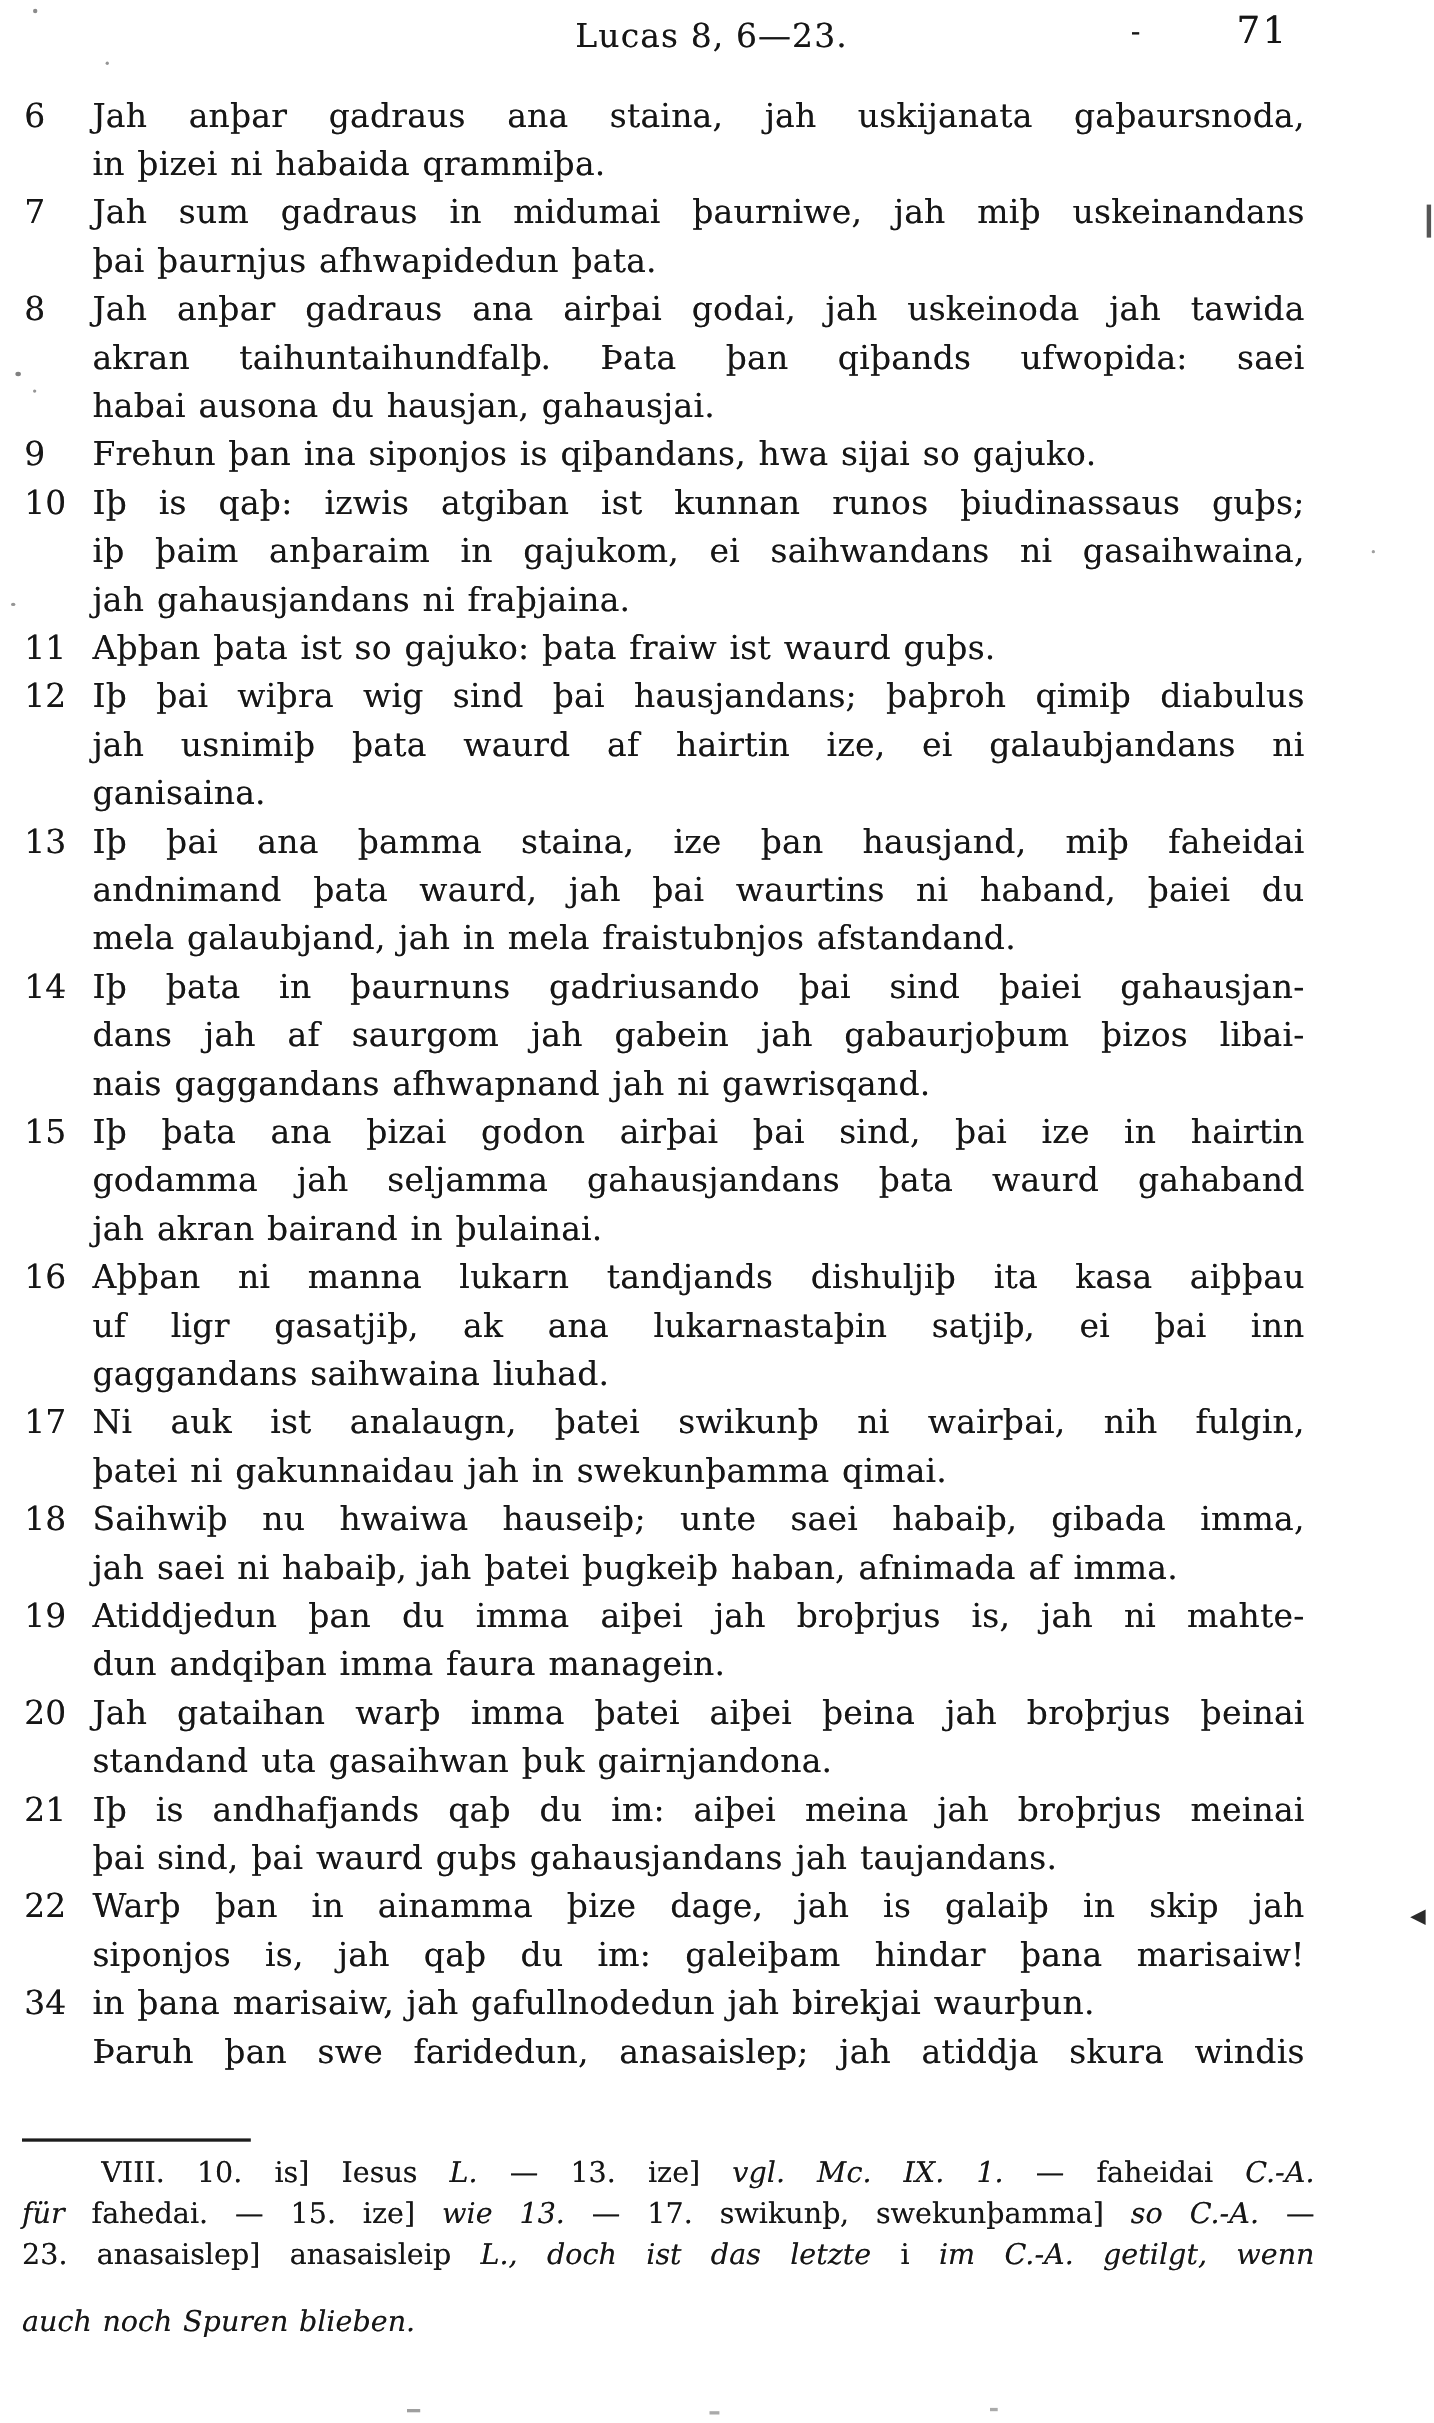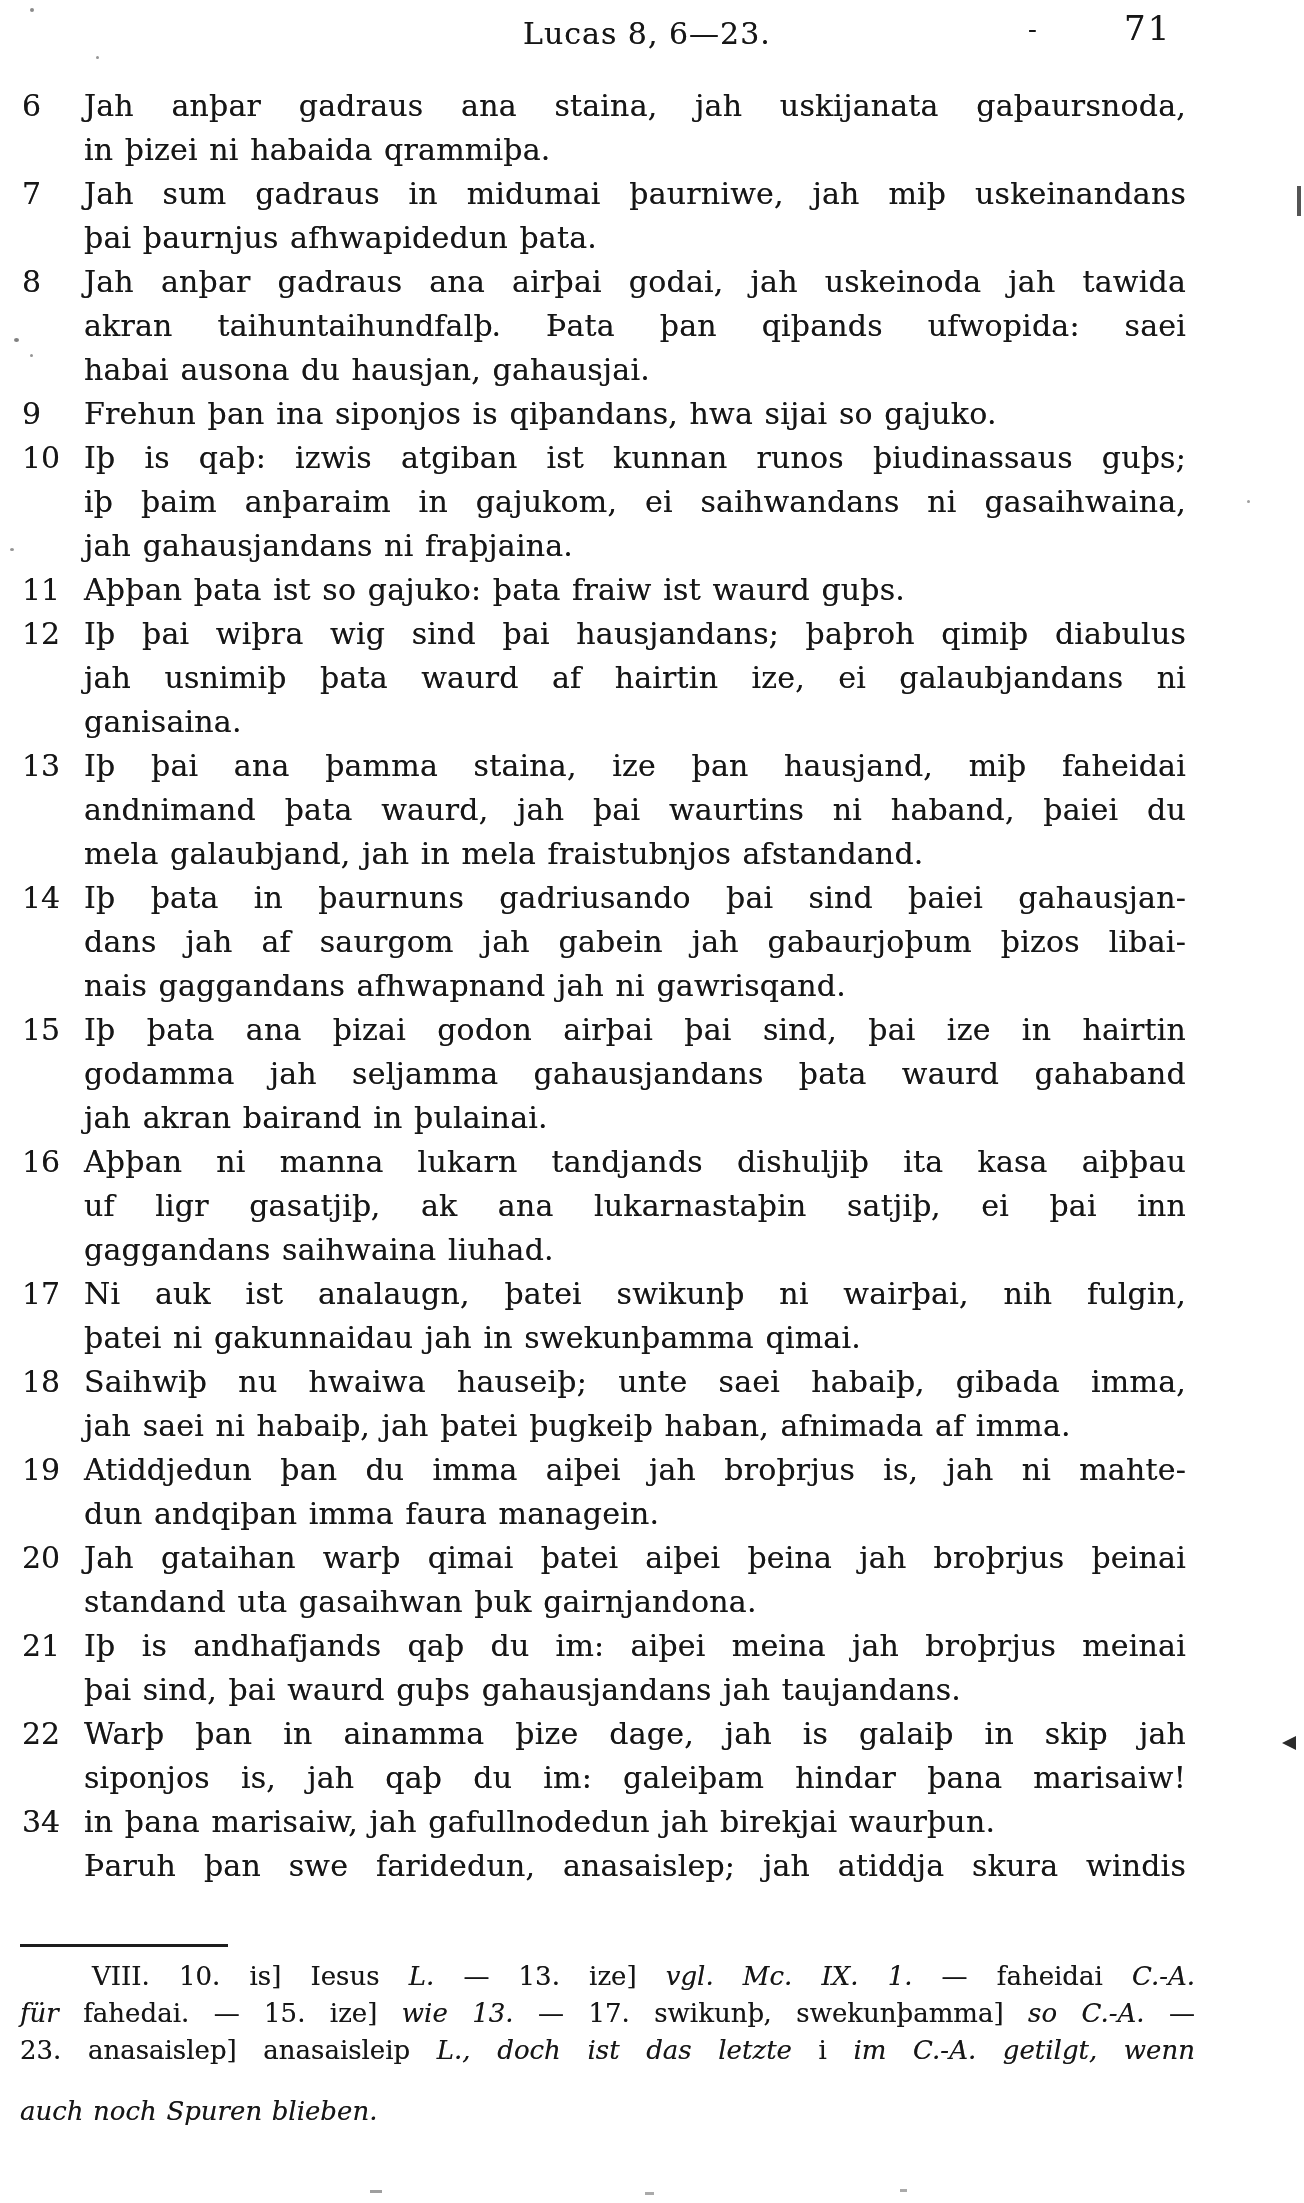--- a/index.html
+++ b/index.html
@@ -174,21 +174,21 @@
       <div class="verse">
         <span class="vnum">19</span>
         <div class="vlines">
           <div class="vline">Atiddjedun þan du imma aiþei jah broþrjus is, jah ni mahte-</div>
           <div class="vline last">dun andqiþan imma faura managein.</div>
         </div>
       </div>
       <div class="verse">
         <span class="vnum">20</span>
         <div class="vlines">
-          <div class="vline">Jah gataihan warþ qimai þatei aiþei þeina jah broþrjus þeinai</div>
+          <div class="vline">Jah gataihan warþ imma þatei aiþei þeina jah broþrjus þeinai</div>
           <div class="vline last">standand uta gasaihwan þuk gairnjandona.</div>
         </div>
       </div>
       <div class="verse">
         <span class="vnum">21</span>
         <div class="vlines">
           <div class="vline">Iþ is andhafjands qaþ du im: aiþei meina jah broþrjus meinai</div>
           <div class="vline last">þai sind, þai waurd guþs gahausjandans jah taujandans.</div>
         </div>
       </div>

